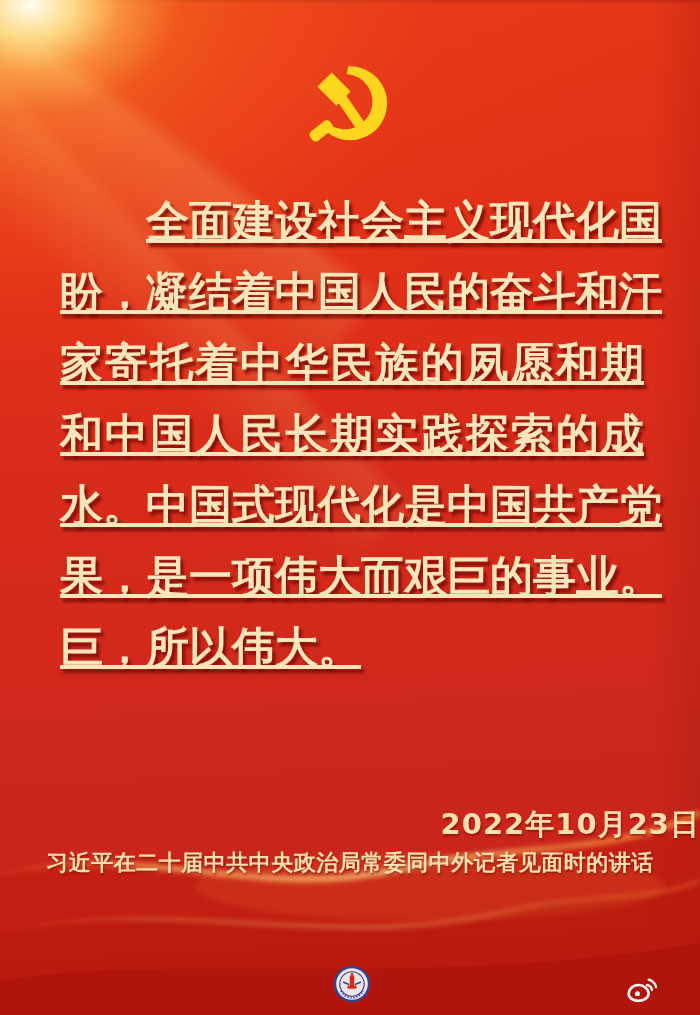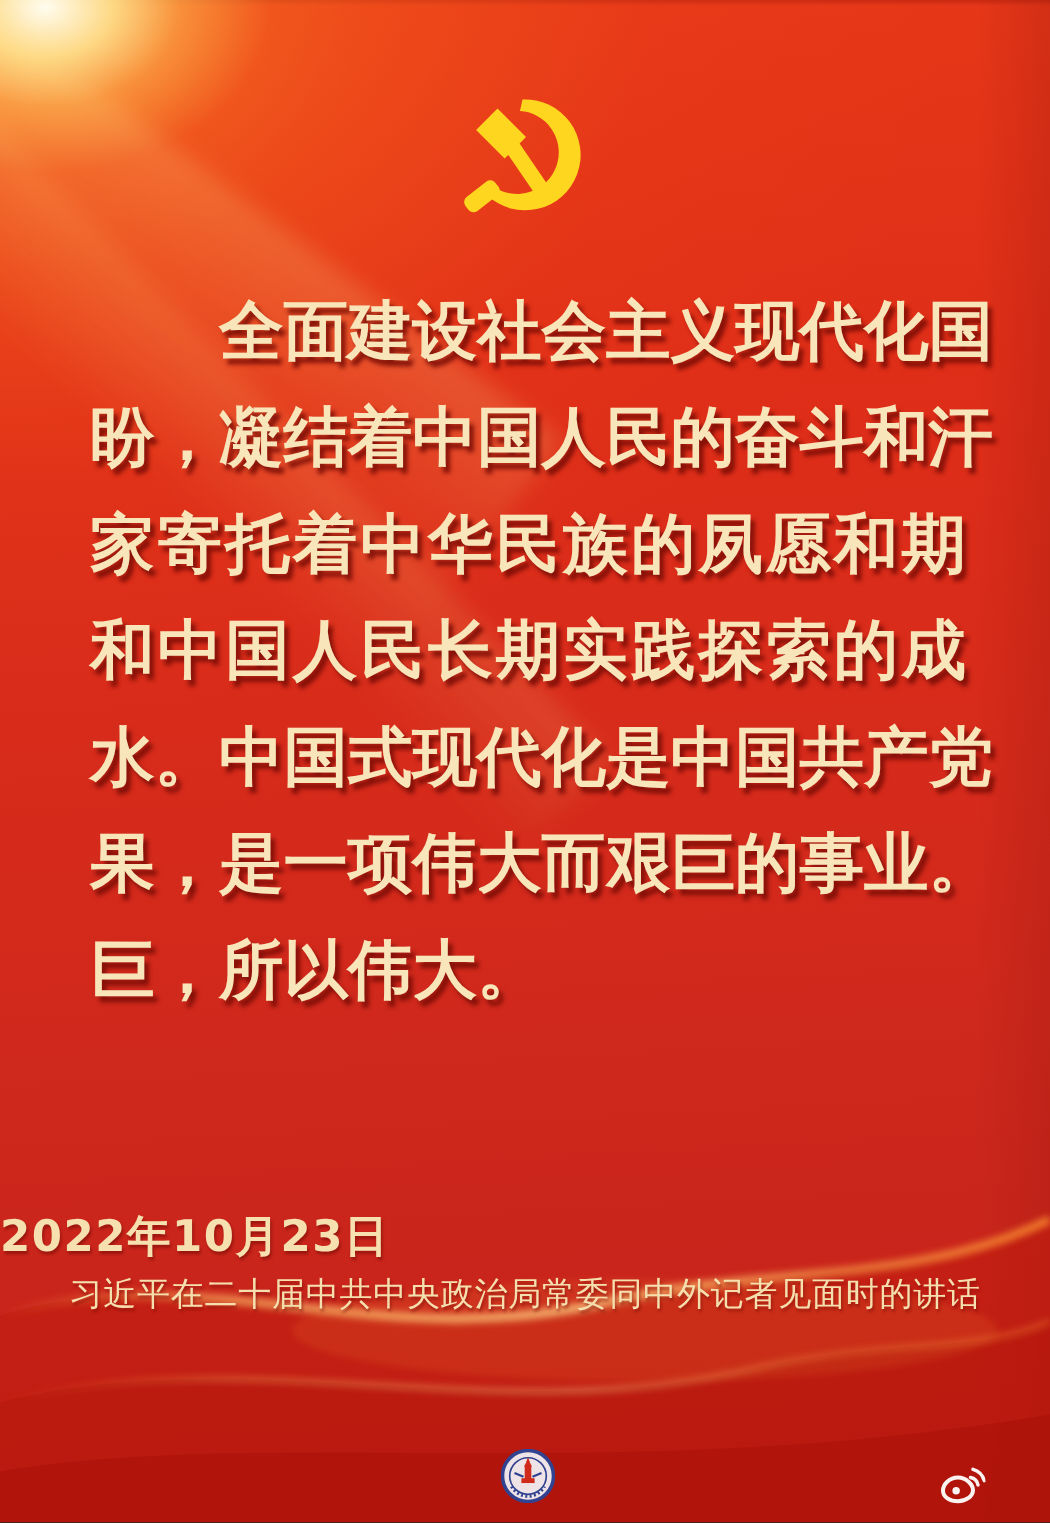--- a/index.html
+++ b/index.html
@@ -28,33 +28,34 @@
   }
   .emblem{position:absolute;left:308px;top:63px;width:84px;height:84px;}
   .quote{
     position:absolute;left:60px;top:186px;width:584px;
     font-family:"DejaVu Serif","Liberation Serif",serif;
     font-weight:bold;
     font-size:43px;line-height:71px;
     color:#f8e5ba;
     text-shadow:3px 4px 3px rgba(122,12,6,.88);
     letter-spacing:0;
+    text-decoration:underline;
   }
   .quote-line{text-align:justify;text-align-last:justify;white-space:nowrap;}
   .quote-line.first{text-indent:86px;}
   .quote-line.last{text-align-last:left;}
   .date{
     position:absolute;left:0;top:805px;width:700px;
-    text-align:left;font-size:29px;font-weight:600;
+    text-align:right;font-size:29px;font-weight:600;
     color:#f6e0b0;letter-spacing:1px;
     text-shadow:1px 2px 2px rgba(122,12,6,.6);
   }
   .attribution{
     position:absolute;left:0;top:848px;width:700px;
-    text-align:center;font-size:22px;font-weight:400;
+    text-align:center;font-size:22px;font-weight:700;
     color:#f5dfae;letter-spacing:.5px;
     text-shadow:1px 2px 2px rgba(122,12,6,.55);
   }
   .waves{position:absolute;left:0;bottom:0;width:700px;height:230px;}
   .agency-logo{position:absolute;left:334px;top:966px;width:36px;height:36px;opacity:.92;}
   .watermark{
     position:absolute;right:12px;top:977px;
     display:flex;align-items:center;gap:21px;
     color:#ffffff;font-size:23px;font-weight:bold;
     opacity:.95;text-shadow:0 1px 2px rgba(100,0,0,.4);flex-direction:column;

